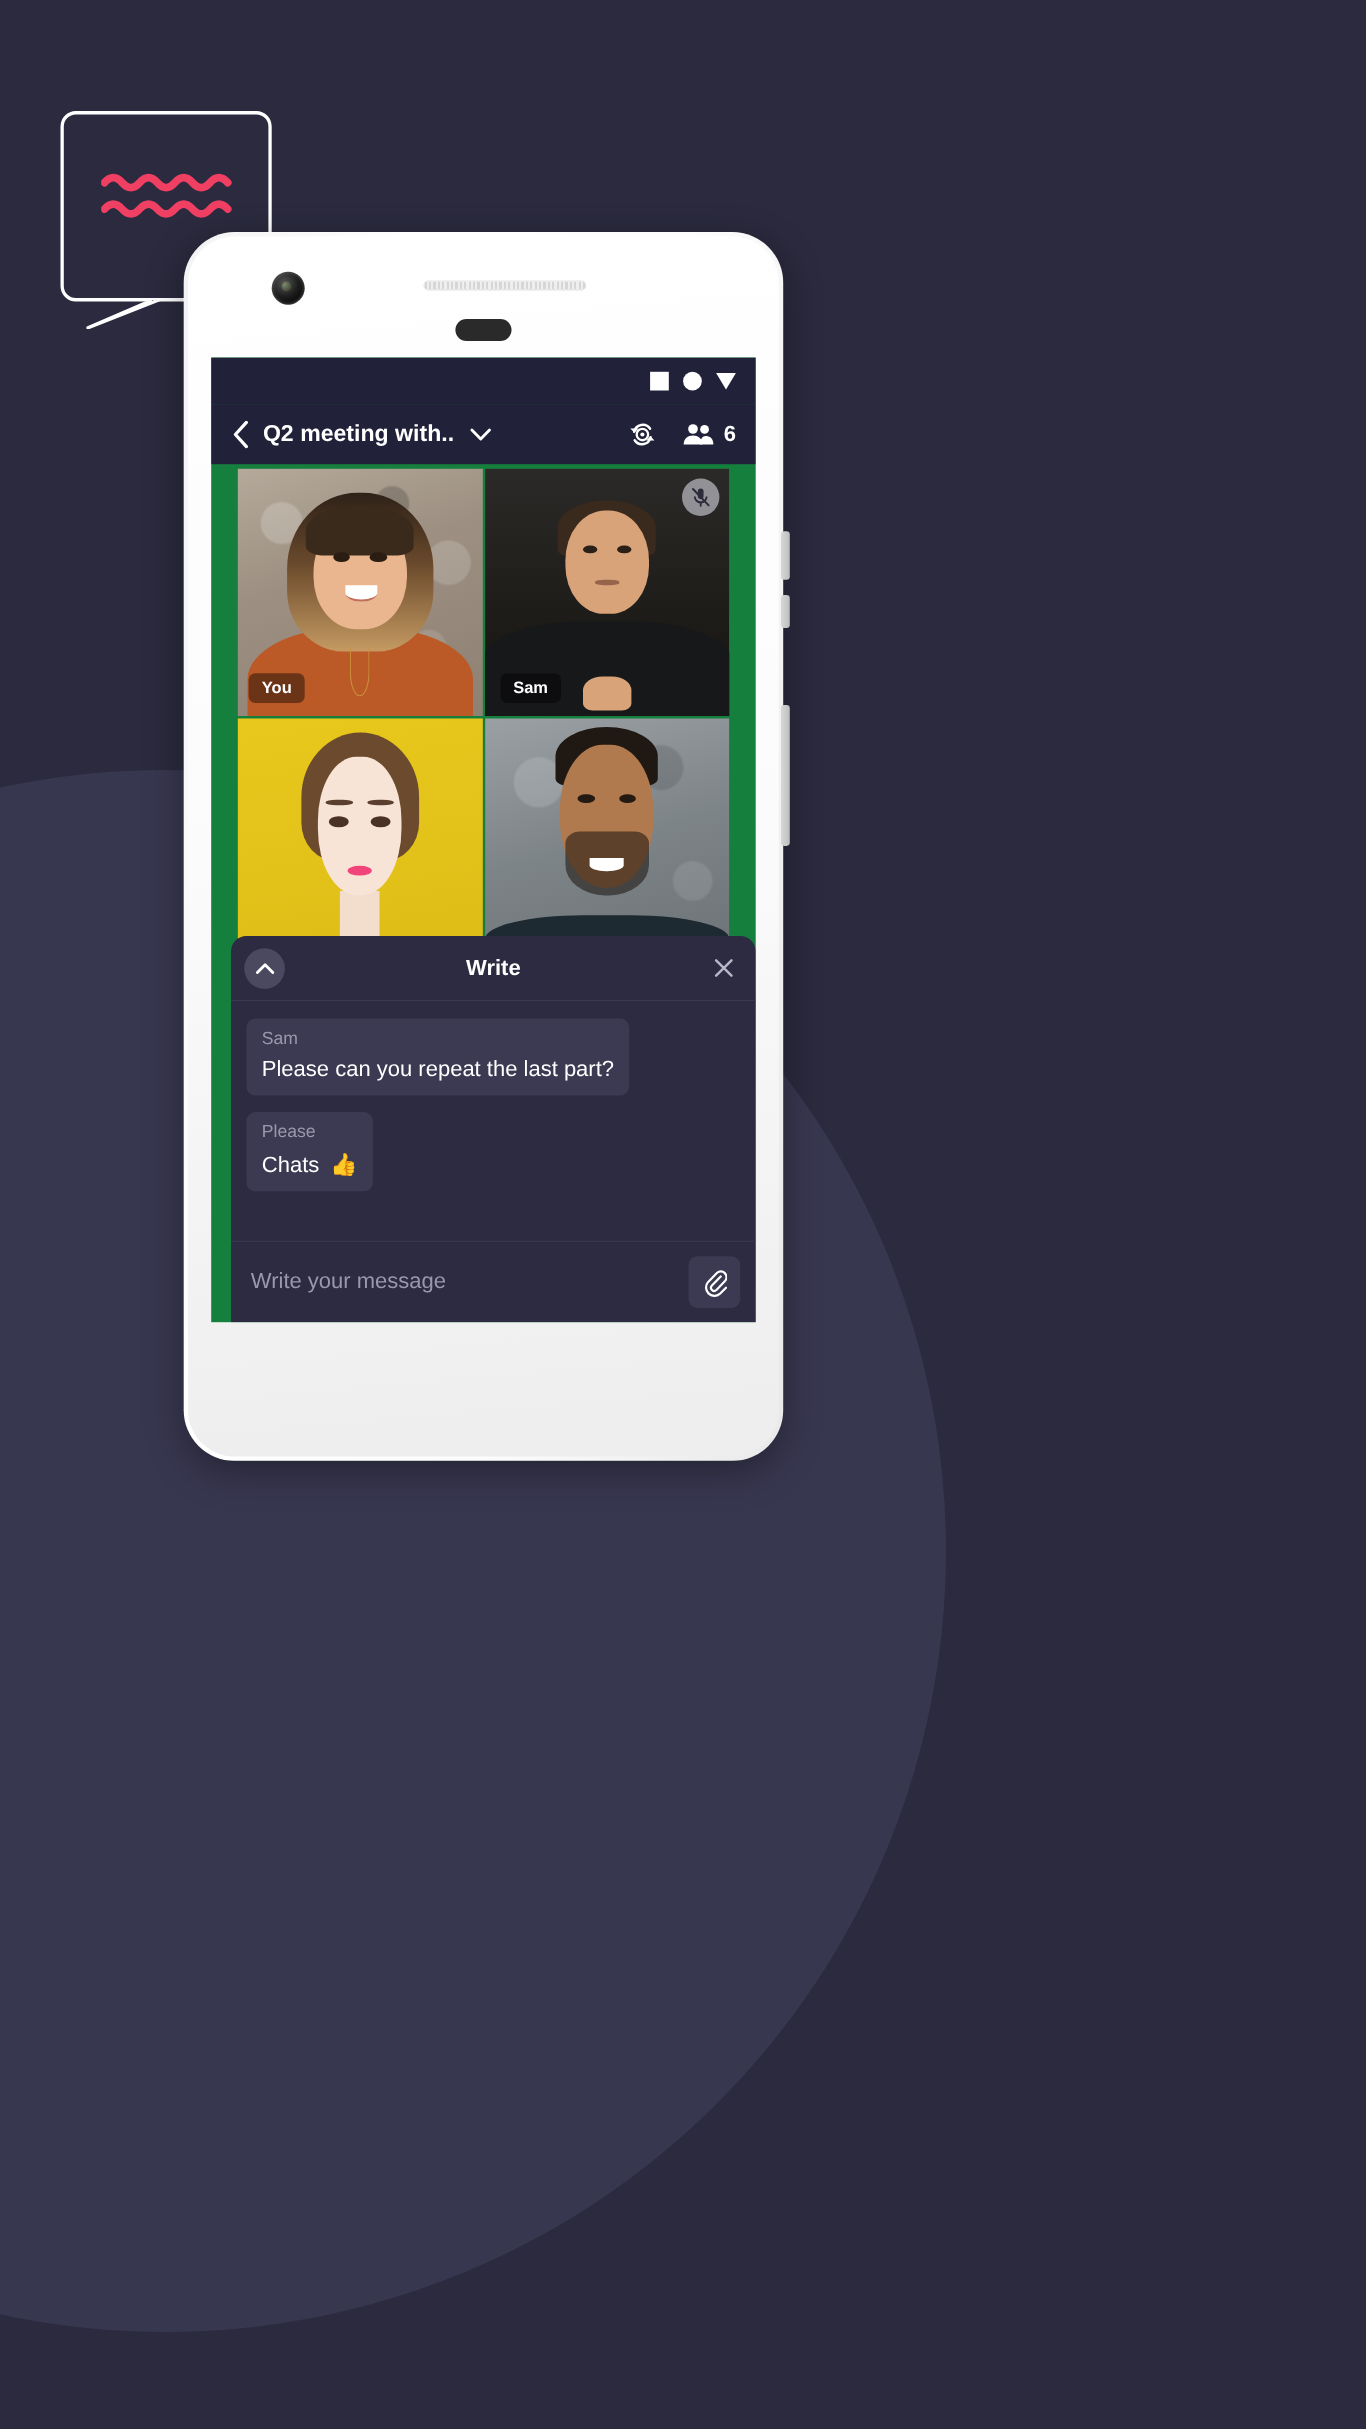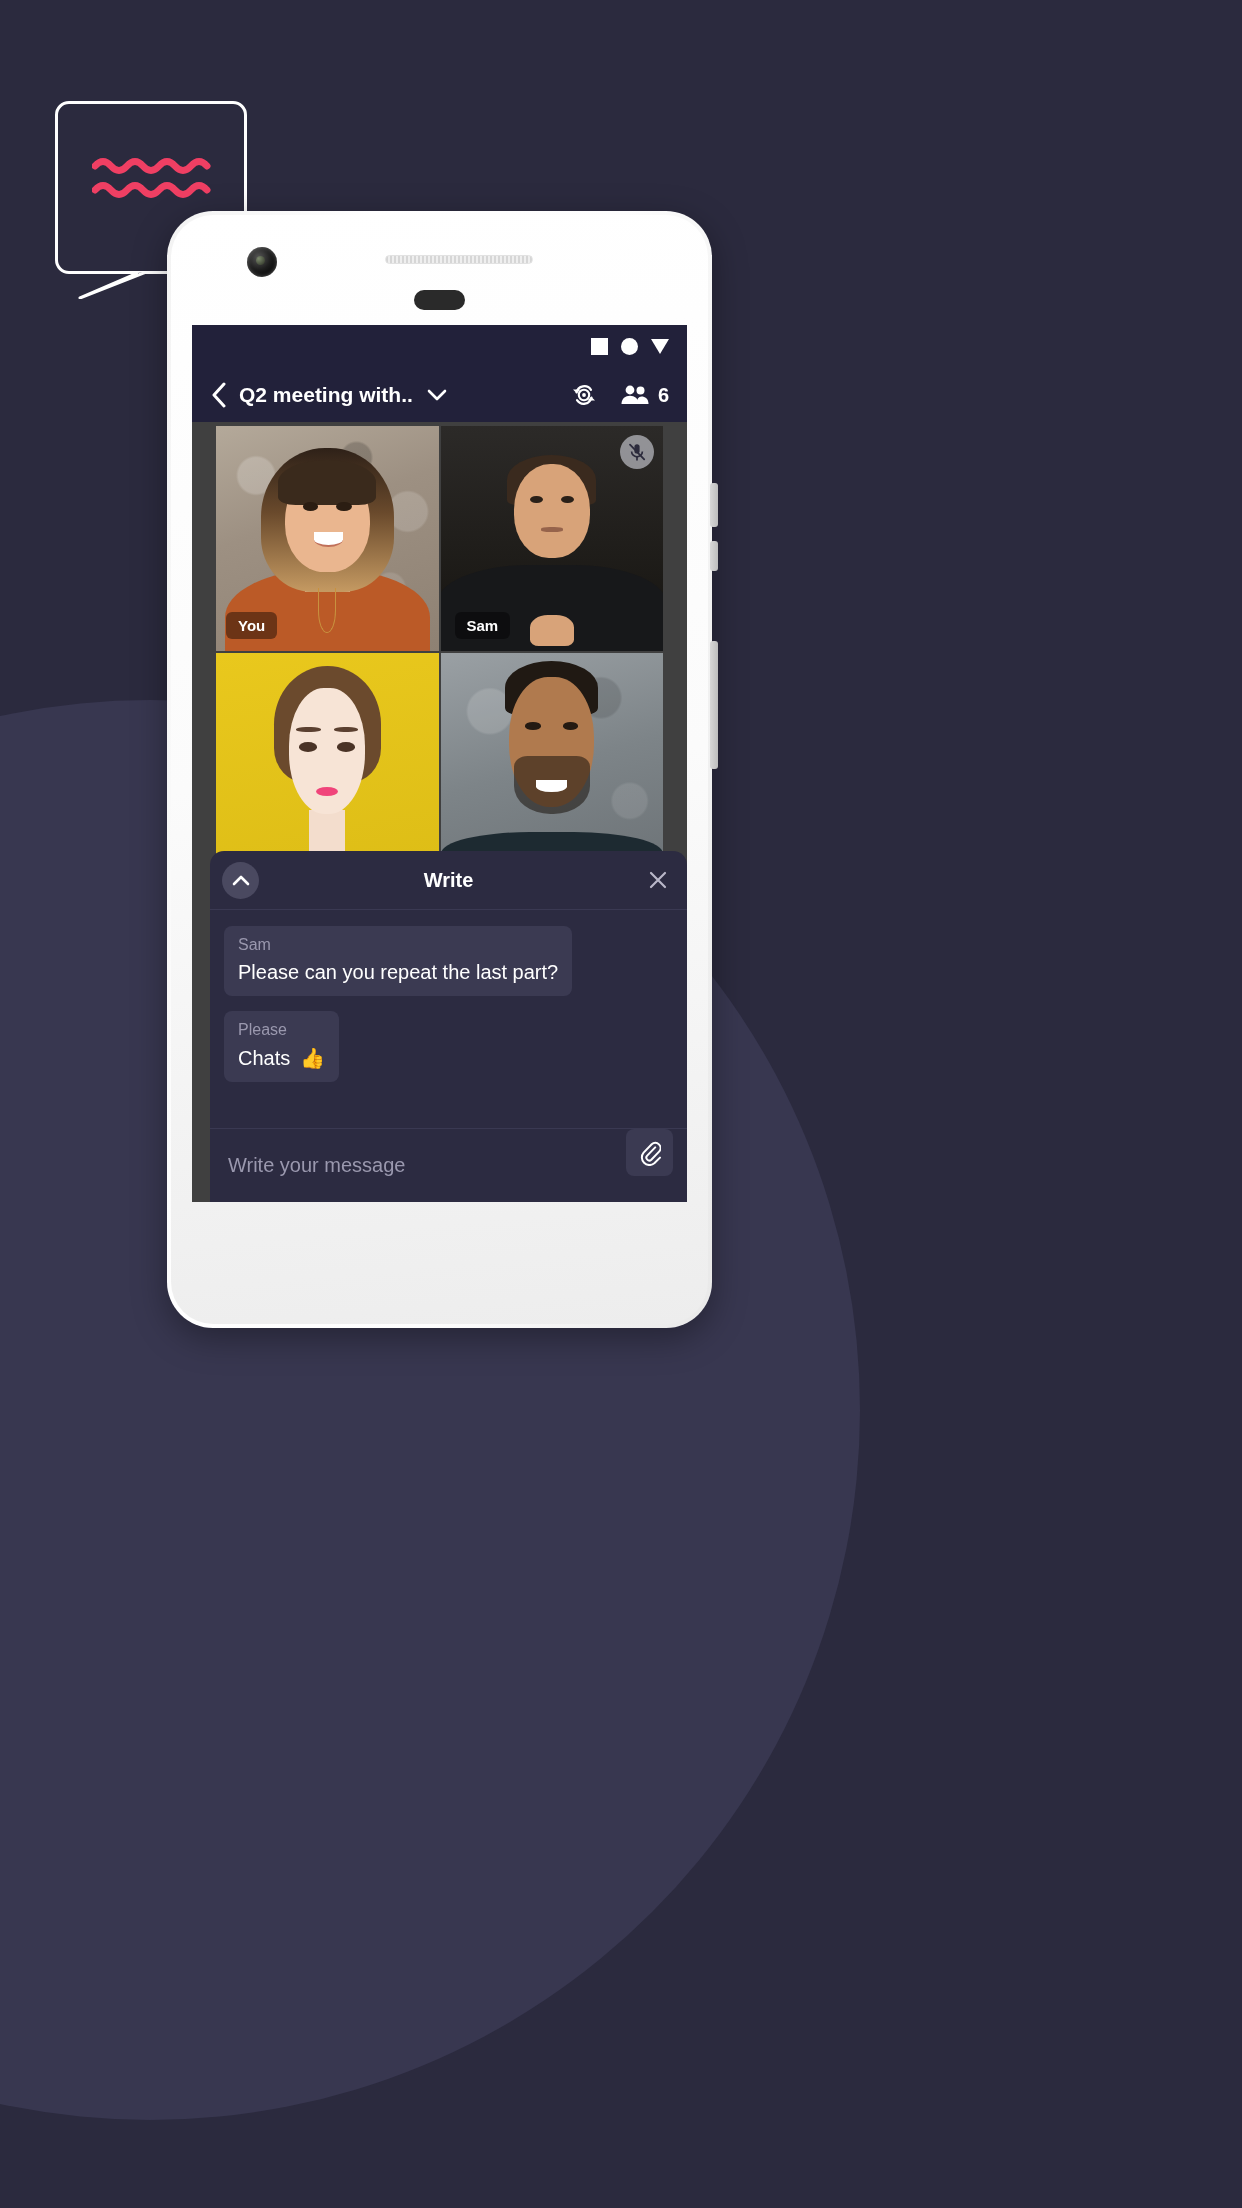--- a/index.html
+++ b/index.html
@@ -107,21 +107,21 @@
     width: 51px; height: 20px;
     border-radius: 11px;
     background: #2a2a2a;
   }
 
   
   .screen {
     position: absolute;
     left: 192px; top: 325px;
     width: 495px; height: 877px;
-    background: #404040;
+    background: #15803d;
     overflow: hidden;
   }
 
   
   .status-bar {
     height: 43px;
     display: flex;
     align-items: center;
     justify-content: flex-end;
     padding-right: 18px;
@@ -347,20 +347,21 @@
     color: #ffffff;
     font-size: 20px;
     white-space: nowrap;
   }
   .thumb { font-size: 20px; margin-left: 10px; }
 
   .composer {
     height: 74px;
     border-top: 1px solid #3a3952;
     display: flex;
+    align-items: center;
     padding: 0 14px 0 18px;
   }
   .composer-input {
     flex: 1 1 auto;
     background: transparent;
     border: 0;
     outline: none;
     color: #9a98ae;
     font-size: 20px;
     font-family: "Liberation Sans", sans-serif;

